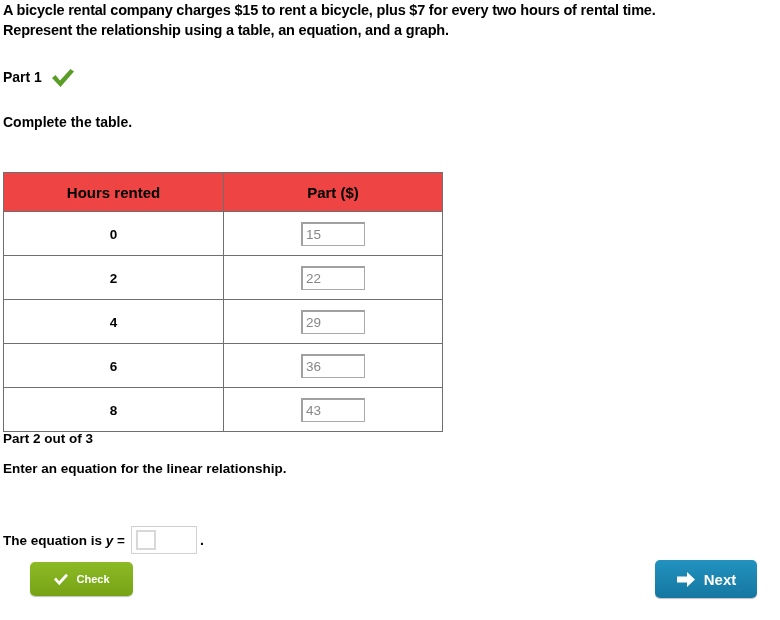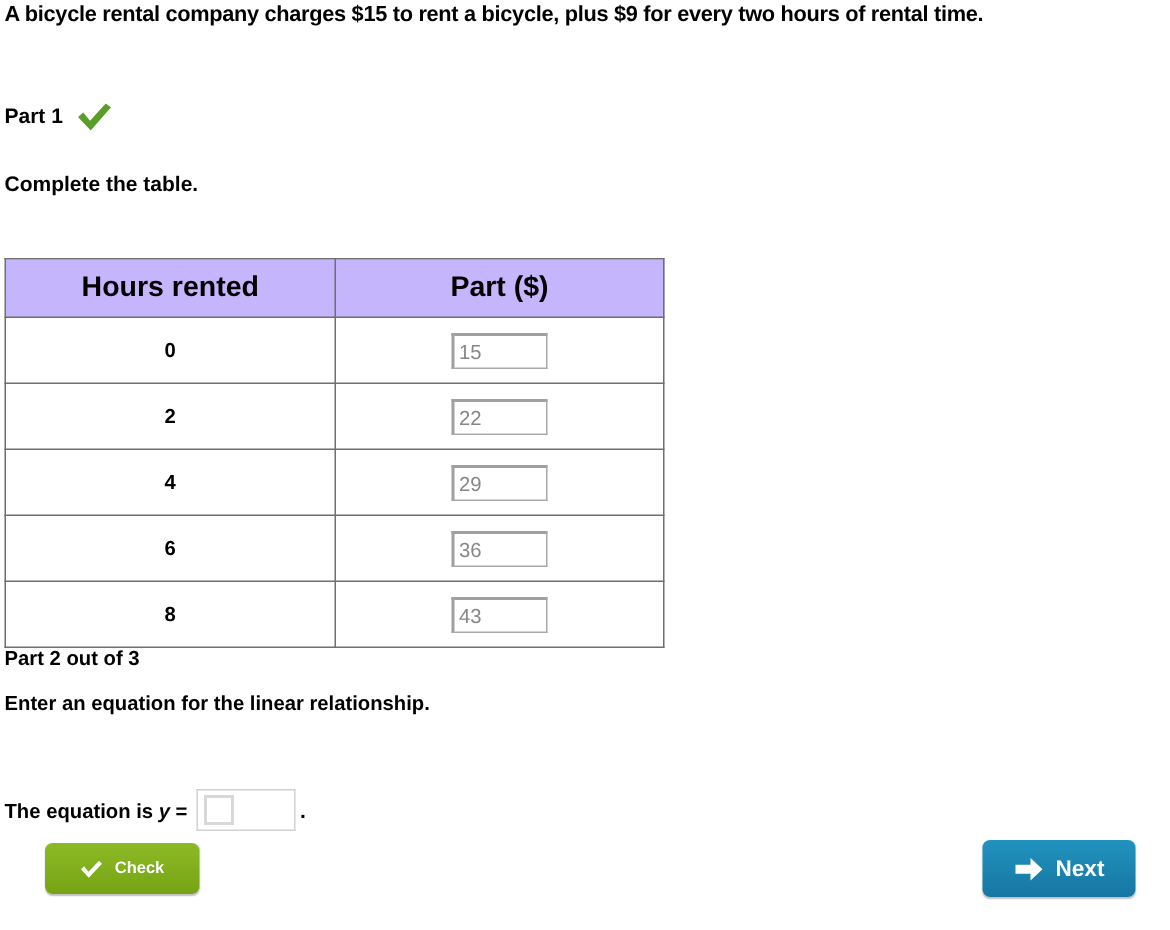--- a/index.html
+++ b/index.html
@@ -68,23 +68,23 @@
     width: 433px;
     border-collapse: collapse;
     table-layout: fixed;
   }
   #hours-cost-table td,
   #hours-cost-table th {
     border: 1px solid #6f6f6f;
     margin: 0;
   }
   #hours-cost-table th {
-    background: #c4b5fd;
+    background: #ef4444;
     height: 36px;
-    font-size: 19px;
+    font-size: 15px;
     font-weight: bold;
     text-align: center;
     color: #000;
   }
   #hours-cost-table td {
     height: 41px;
     text-align: center;
     vertical-align: middle;
     background: #ffffff;
   }
@@ -218,21 +218,22 @@
   .btn-icon {
     display: inline-flex;
     align-items: center;
     justify-content: center;
   }
 </style>
 </head>
 <body>
 
 <div id="problem-statement">
-  <div class="prompt-line">A bicycle rental company charges $15 to rent a bicycle, plus $9 for every two hours of rental time.</div>
+  <div class="prompt-line">A bicycle rental company charges $15 to rent a bicycle, plus $7 for every two hours of rental time.</div>
+  <div class="prompt-line">Represent the relationship using a table, an equation, and a graph.</div>
 </div>
 
 <div id="part1-header">
   <span id="part1-label">Part 1</span>
   <span class="check-mark-icon">
     <svg width="26" height="20" viewBox="0 0 26 20">
       <path d="M2 10 L5.5 7 L10 12.5 L20.5 1 L24 3.5 L10.5 19 Z" fill="#5a9e28"></path>
     </svg>
   </span>
 </div>

